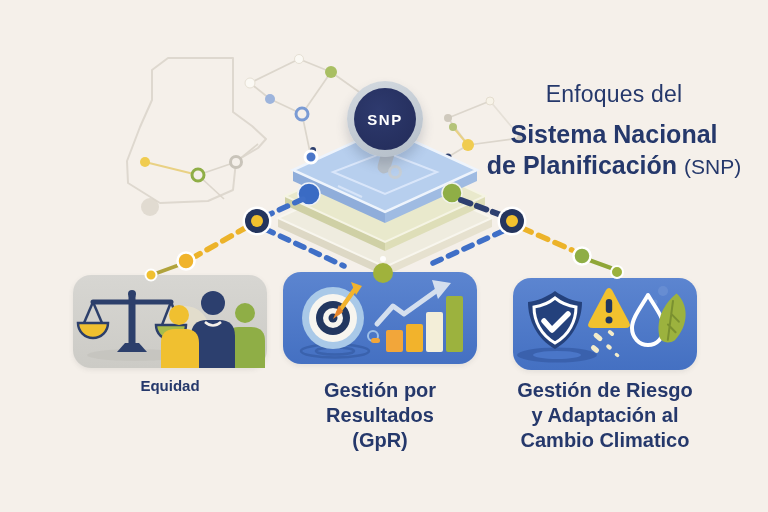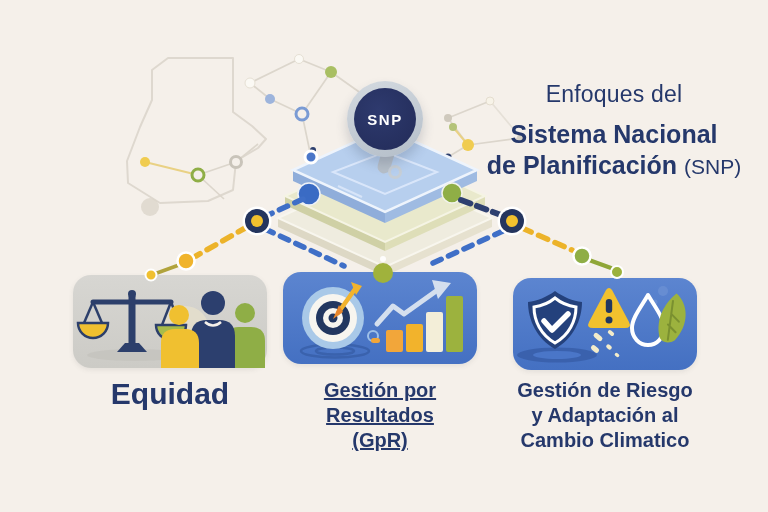--- a/index.html
+++ b/index.html
@@ -39,22 +39,22 @@
 
   
   .card{position:absolute;border-radius:18px;z-index:2;box-shadow:0 2px 5px rgba(80,80,80,.10);}
   .card svg{position:absolute;left:0;top:0;}
   .card-equidad{left:73px;top:275px;width:194px;height:93px;background:linear-gradient(180deg,#d7d6d2,#cccbc6);}
   .card-gpr{left:283px;top:272px;width:194px;height:92px;background:linear-gradient(180deg,#5c85d0,#4470c2);}
   .card-riesgo{left:513px;top:278px;width:184px;height:92px;background:linear-gradient(180deg,#5c85d0,#4470c2);}
 
   
   .card-label{position:absolute;text-align:center;color:#25386b;font-weight:bold;z-index:2;}
-  .label-equidad{left:73px;top:377px;width:194px;font-size:30px;}
-  .label-gpr{left:275px;top:378px;width:210px;font-size:20px;line-height:25px;text-decoration:underline;}
+  .label-equidad{left:73px;top:377px;width:194px;font-size:15px;}
+  .label-gpr{left:275px;top:378px;width:210px;font-size:20px;line-height:25px;}
   .label-riesgo{left:505px;top:378px;width:200px;font-size:20px;line-height:25px;}
 </style>
 </head>
 <body>
 
 <div class="stage">
 
   <svg class="layer" width="768" height="512" viewBox="0 0 768 512">
 
     <path d="M168,58 L233,58 L233,112 L252,126 L266,139 L258,148 L236,161 L233,190 L208,201 L160,203 L128,183 L127,161 L140,127 L152,100 L152,70 Z" fill="none" stroke="#ded8cf" stroke-width="2" stroke-linejoin="round"></path>

